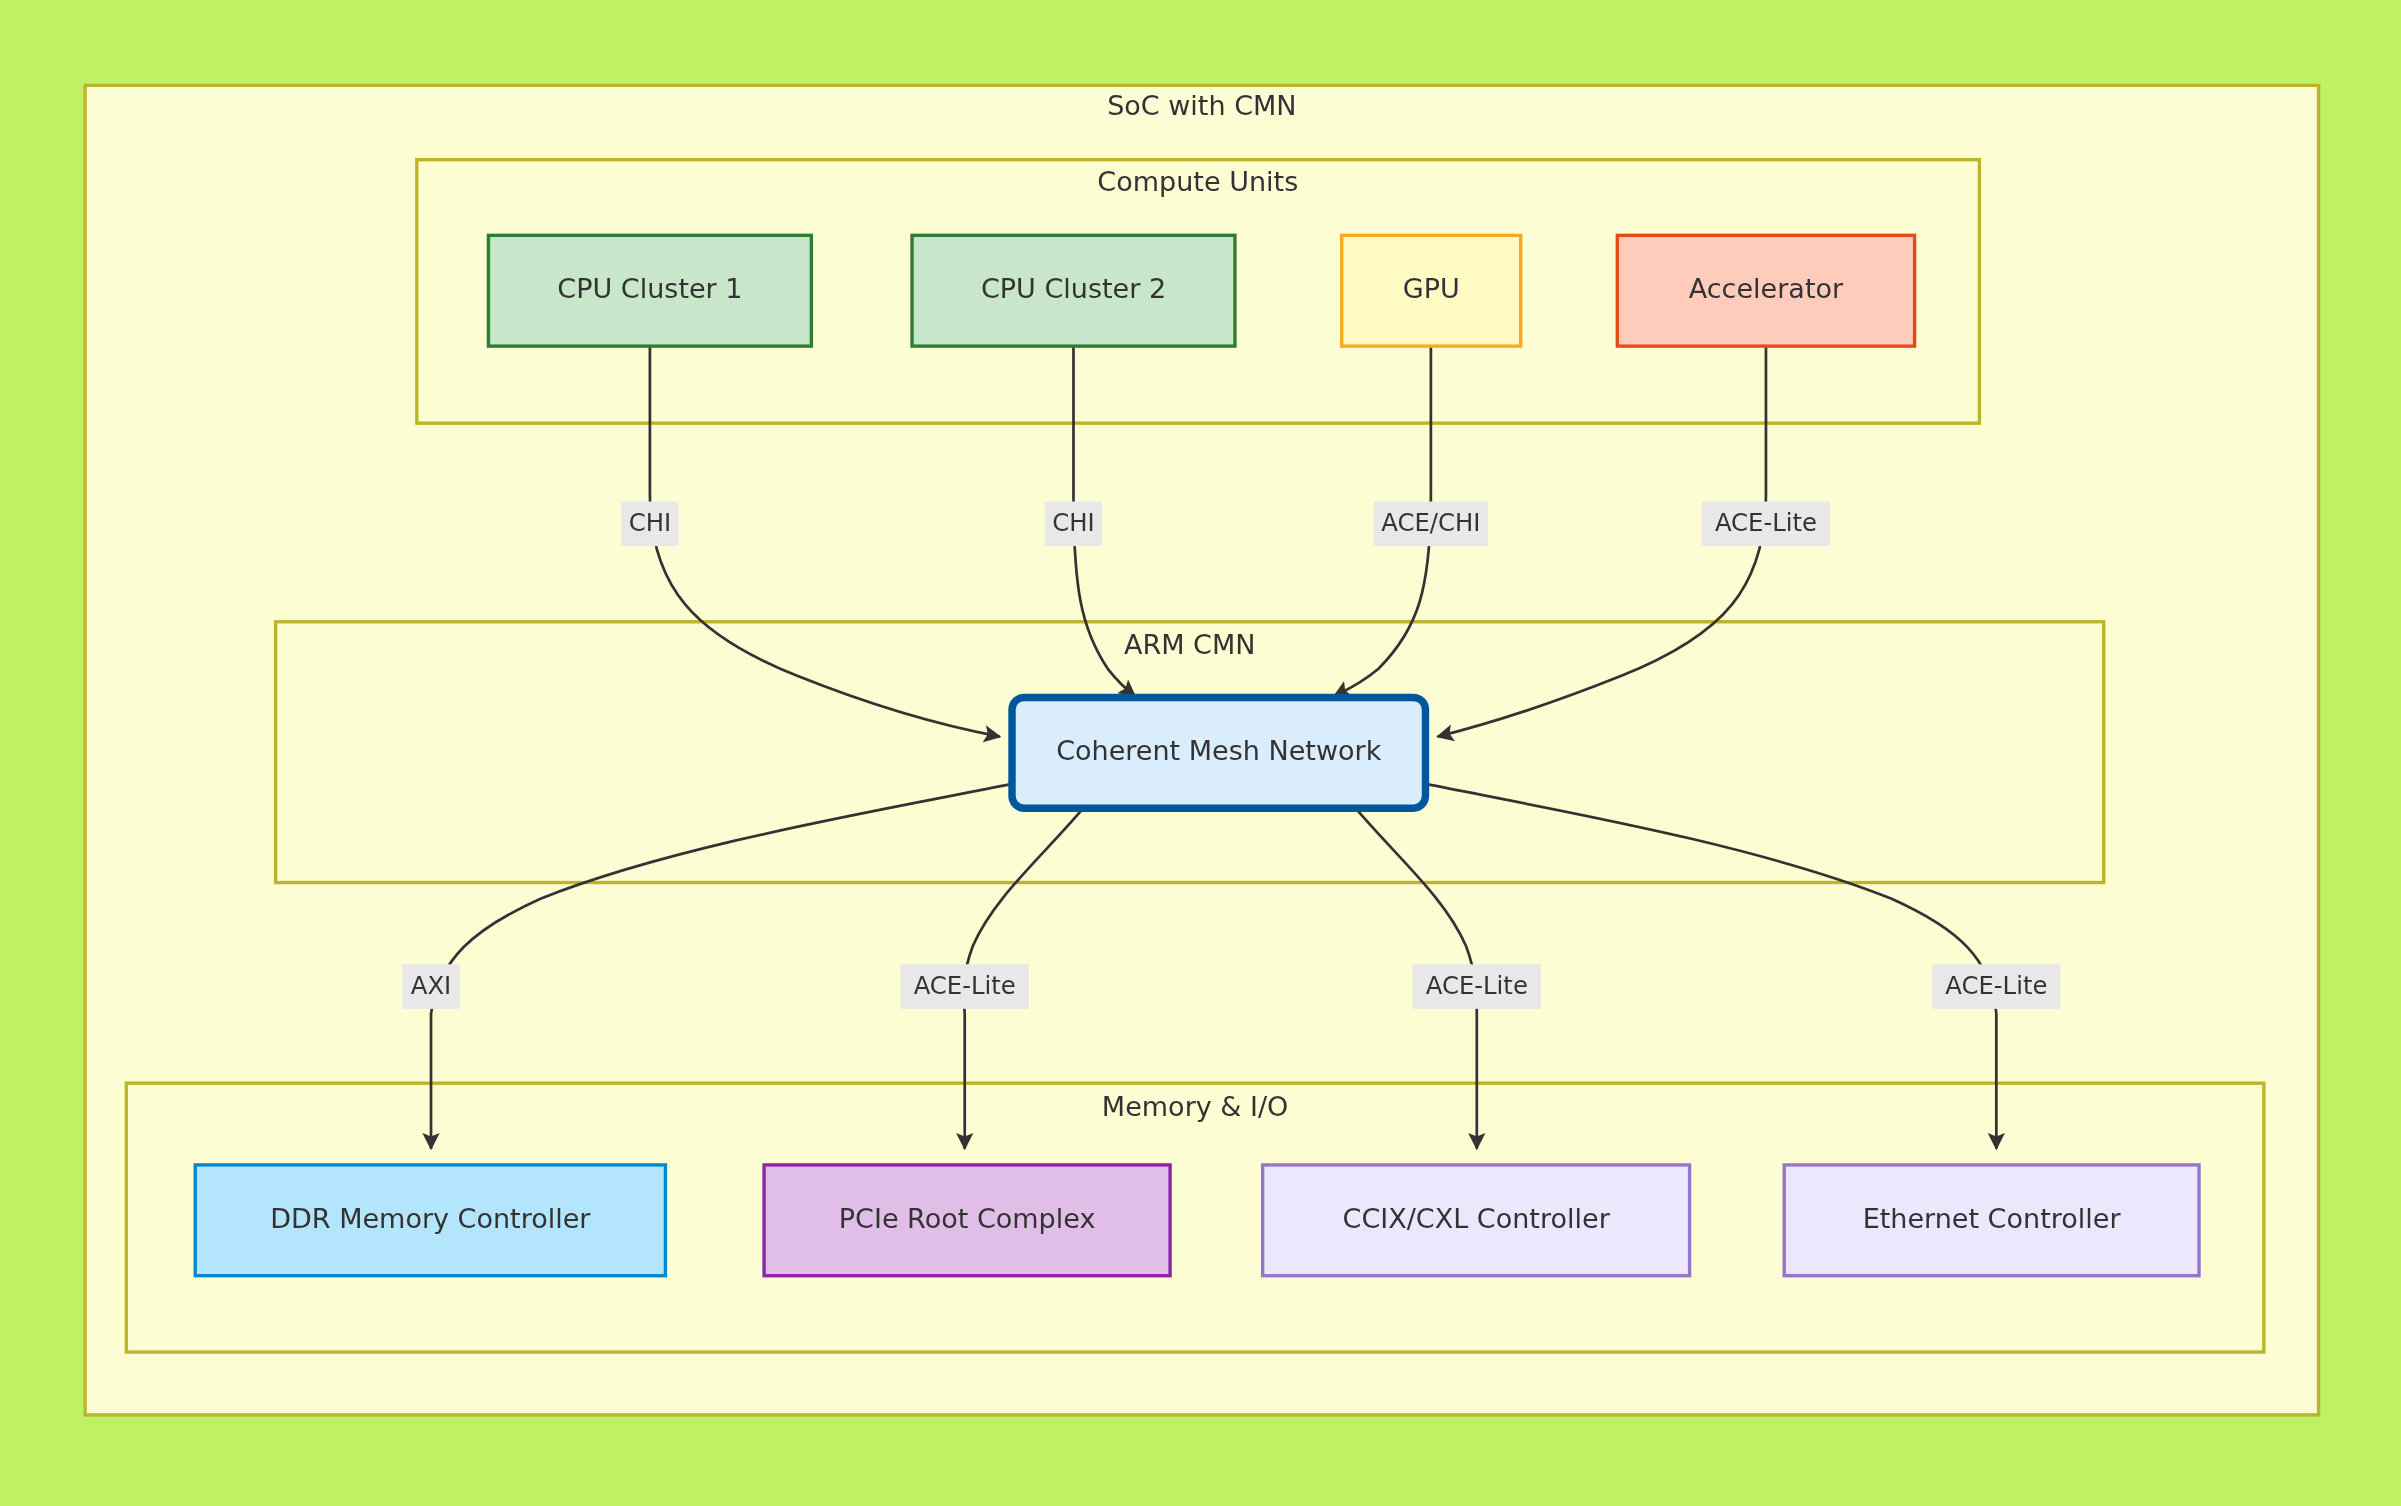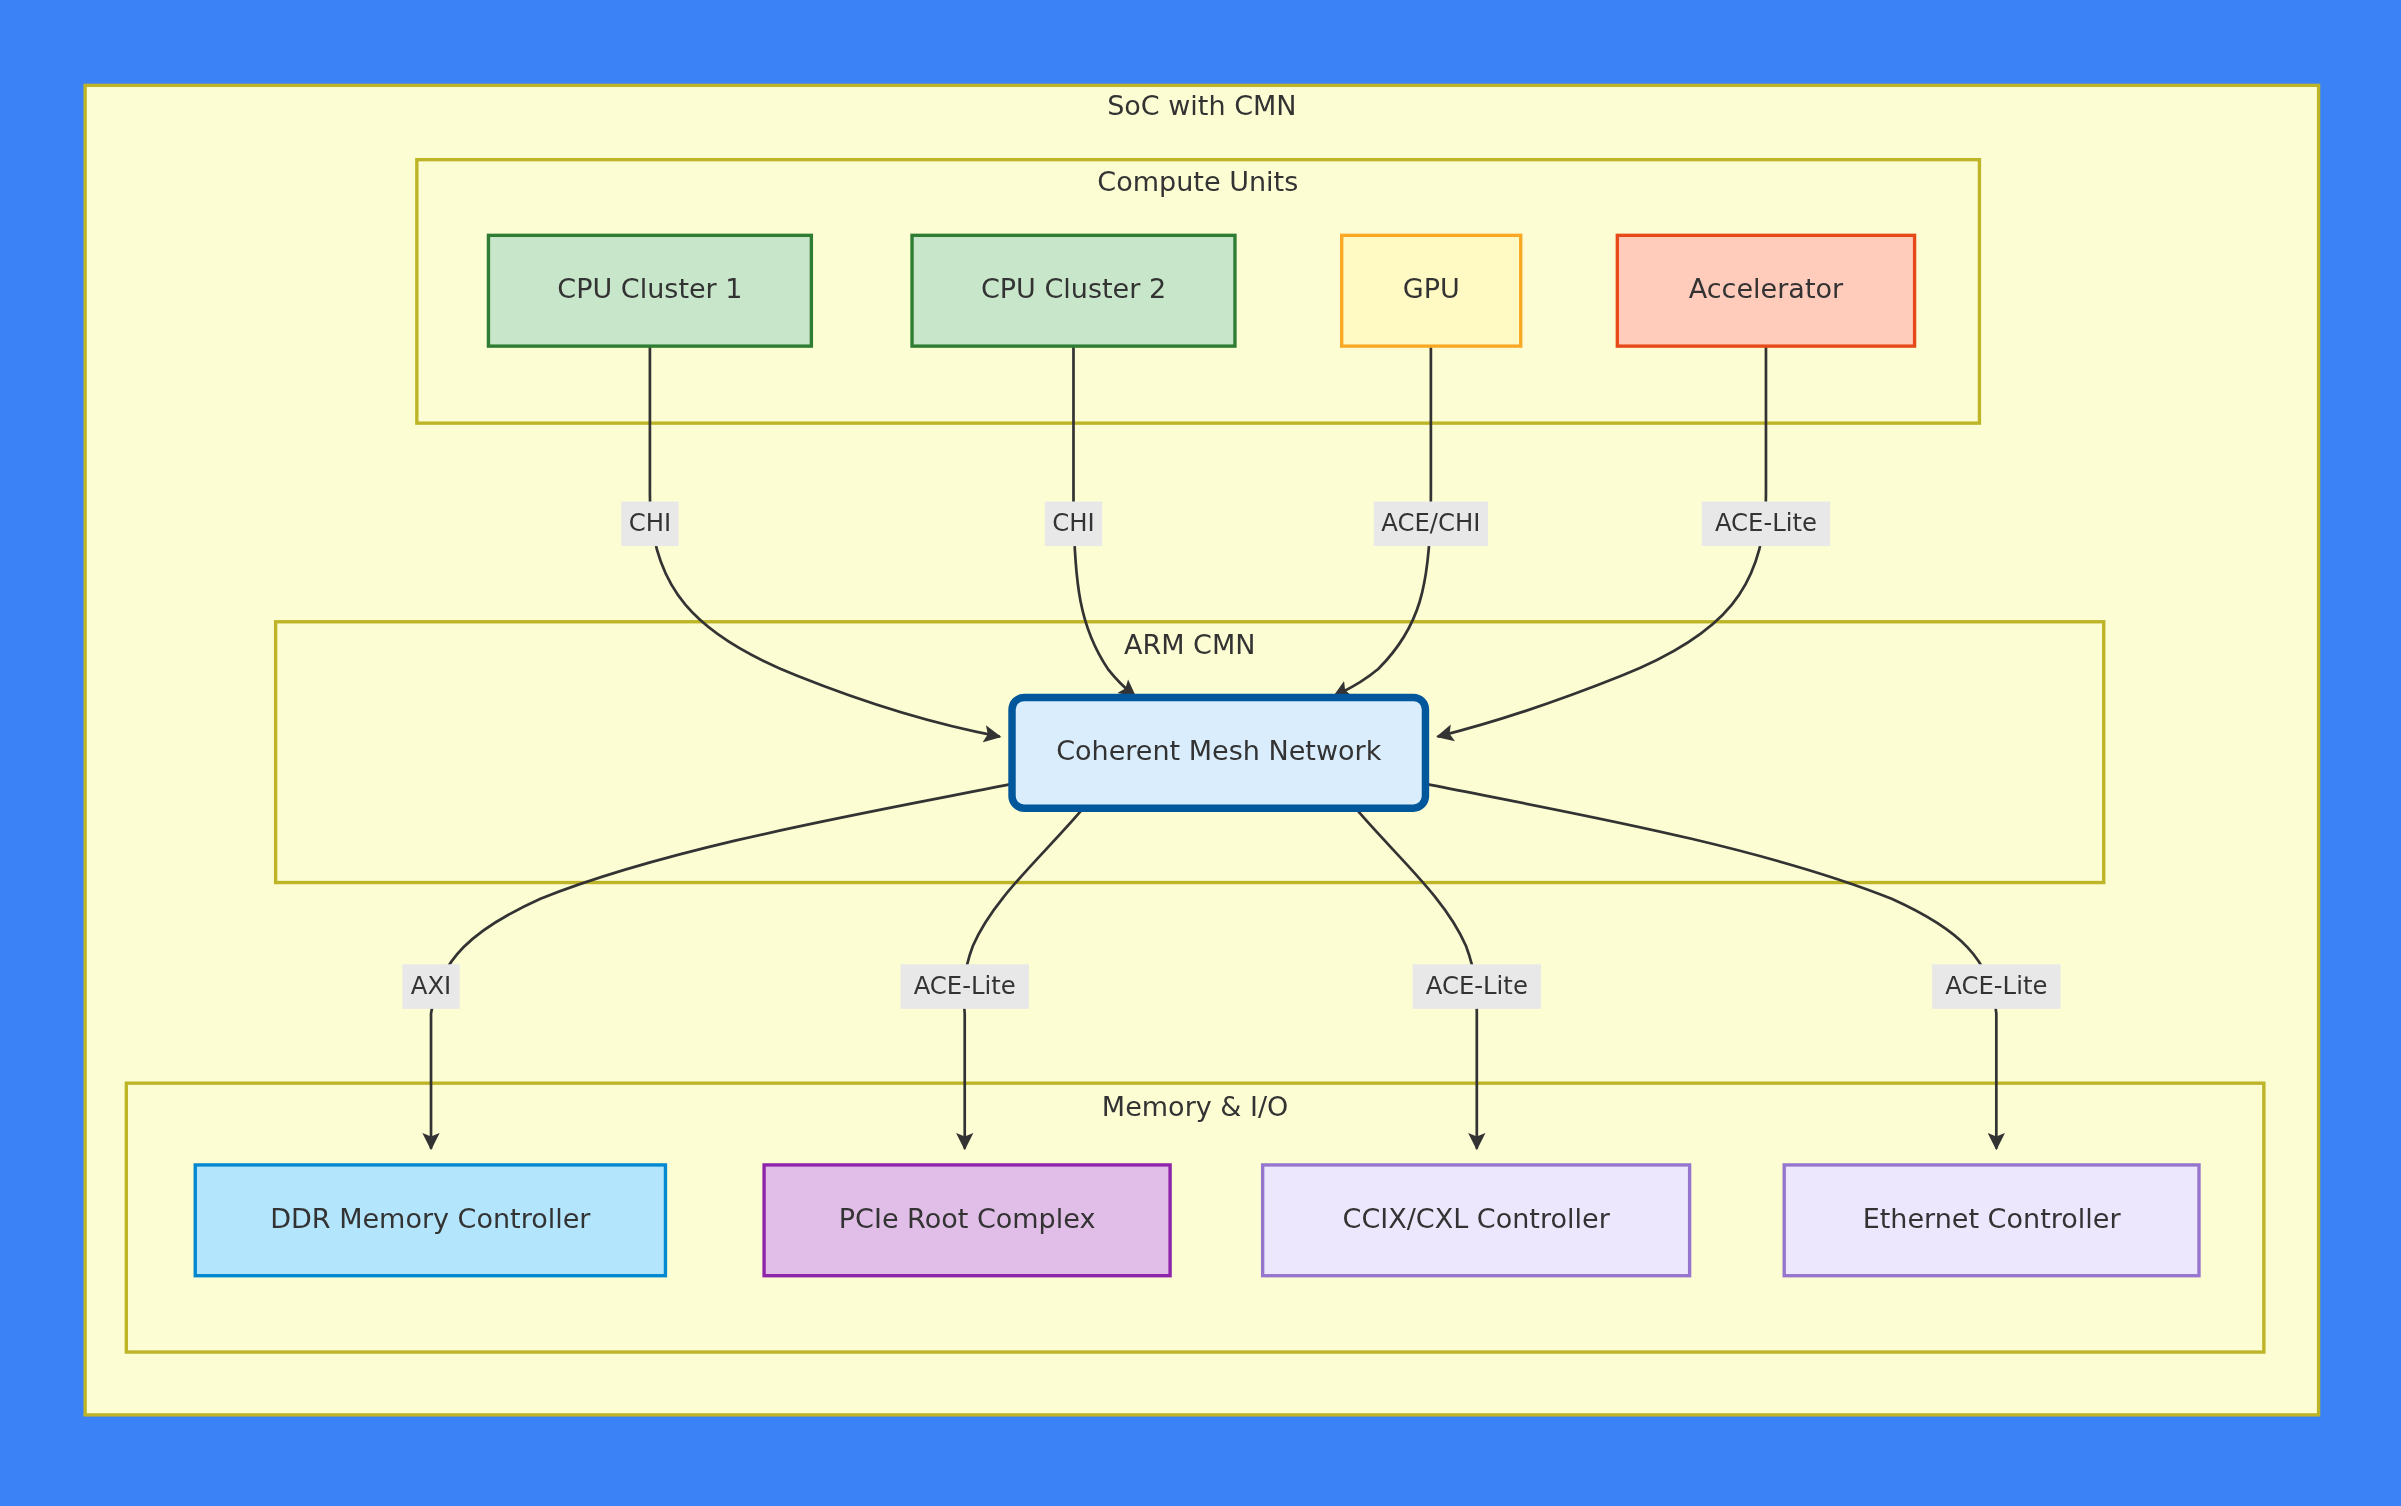--- a/index.html
+++ b/index.html
@@ -7,21 +7,21 @@
     padding: 0;
     background: #ffffff;
   }
   body {
     font-family: "DejaVu Sans", sans-serif;
   }
   #stage {
     position: relative;
     width: 2401px;
     height: 1507px;
-    background: #3b82f6;
+    background: #bef264;
     overflow: hidden;
   }
   #diagram-svg {
     position: absolute;
     left: 0;
     top: 0;
     width: 2401px;
     height: 1507px;
   }
   .cluster-rect {

